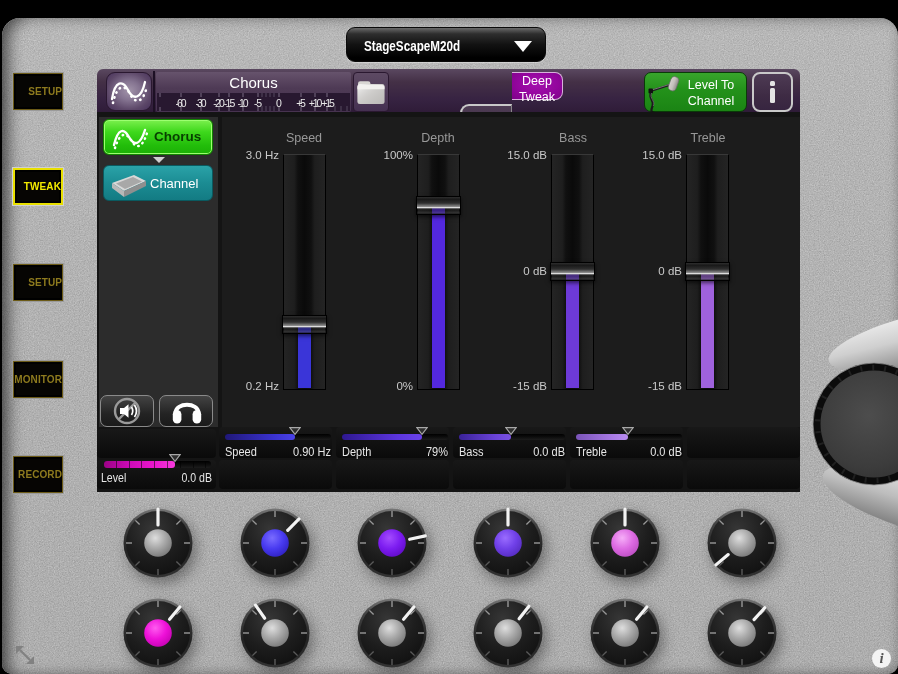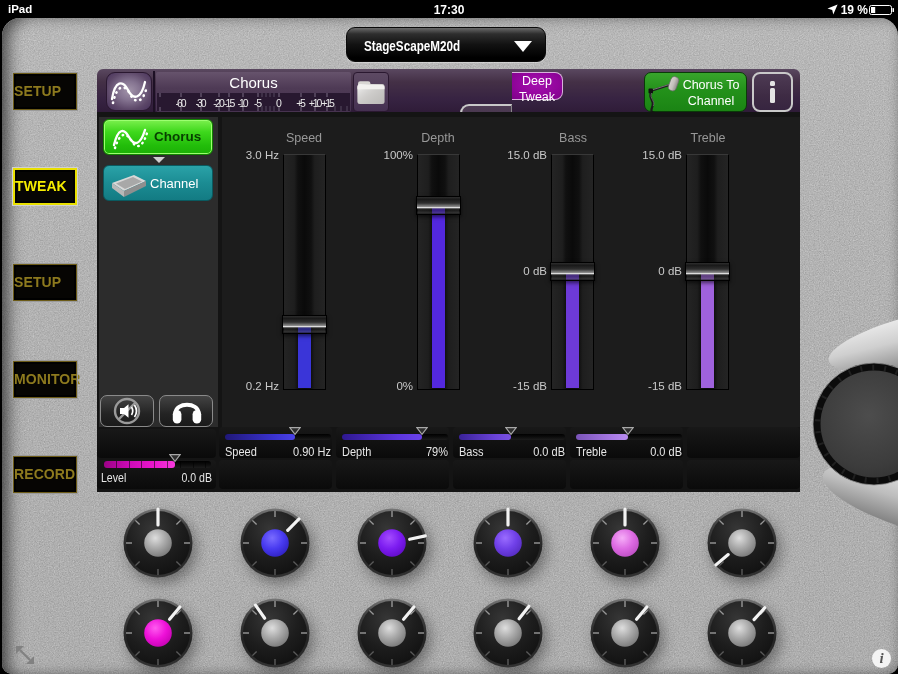--- a/index.html
+++ b/index.html
@@ -12,21 +12,21 @@
 #sb .pct{position:absolute;right:30px;top:3px;font-size:12px;font-weight:bold;}
 
 #screen{position:absolute;left:2px;top:18px;width:896px;height:656px;background:linear-gradient(180deg,#a7a7a7 0%,#a0a0a0 20%,#999 60%,#949494 100%);border-radius:18px 18px 10px 10px;overflow:hidden;}
 #noise{position:absolute;left:0;top:0;width:896px;height:656px;opacity:.5;}
 #screen:after{content:"";position:absolute;inset:0;border-radius:18px 18px 10px 10px;box-shadow:inset 14px 5px 16px -8px rgba(0,0,0,.62), inset -5px -7px 14px -8px rgba(0,0,0,.4);pointer-events:none;}
 
 #dd{position:absolute;left:346px;top:27px;width:200px;height:35px;border-radius:9px;background:linear-gradient(180deg,#6a6a6a 0%,#2e2e2e 18%,#121212 50%,#000 90%);border:1px solid #0a0a0a;box-shadow:0 1px 1px rgba(255,255,255,.4);color:#fff;}
 #dd .t{position:absolute;left:17px;top:9px;font-size:15px;font-weight:bold;letter-spacing:0;transform:scaleX(.78);transform-origin:0 0;white-space:nowrap;}
 #dd .tri{position:absolute;right:13px;top:13px;width:0;height:0;border-left:9px solid transparent;border-right:9px solid transparent;border-top:11px solid #fff;}
 
-.nav{position:absolute;left:13px;width:64px;height:37px;background:#060503;border:1px solid #6b5a17;outline:1px solid #9a9a9a;box-shadow:inset 0 0 0 2px #000;color:#8d7a1e;font-size:14px;font-weight:bold;text-align:left;line-height:35px;letter-spacing:.1px;}
+.nav{position:absolute;left:13px;width:50px;height:37px;background:#060503;border:1px solid #6b5a17;outline:1px solid #9a9a9a;box-shadow:inset 0 0 0 2px #000;color:#8d7a1e;font-size:10px;font-weight:bold;text-align:right;line-height:35px;letter-spacing:.1px;}
 .nav.on{border:2px solid #e8df00;outline:1px solid #d0d0d0;color:#f4ec00;line-height:33px;}
 
 #hdr{position:absolute;left:97px;top:69px;width:703px;height:43px;background:linear-gradient(180deg,#5a4860 0%,#443046 30%,#372342 70%,#2f1c38 100%);border-radius:6px 6px 0 0;}
 #bodyblk{position:absolute;left:97px;top:112px;width:703px;height:380px;background:#141414;}
 #subp{position:absolute;left:0px;top:5px;width:122px;height:312px;background:#2d2d2d;}
 #mainp{position:absolute;left:122px;top:5px;width:581px;height:312px;background:#1c1c1c;}
 .vtitle{position:absolute;top:15px;width:100%;text-align:center;color:#989898;font-size:12.5px;}
 .vtrack{position:absolute;left:48px;top:37px;width:43px;height:236px;background:linear-gradient(90deg,#242424 0%,#1e1e1e 25%,#101010 34%,#0a0a0a 50%,#101010 66%,#1e1e1e 75%,#242424 100%);border:1px solid #000;border-top:1px solid #383838;}
 .vfill{position:absolute;width:13px;left:63px;}
 .vhandle{position:absolute;left:47px;width:45px;height:19px;background:linear-gradient(180deg,#2e2e2e 0%,#191919 14%,#2e2e2e 36%,#6e6e6e 50%,#8a8a8a 56%,#e6e6e6 61%,#c0c0c0 64%,rgba(40,40,40,.5) 70%,rgba(25,25,25,.45) 80%,rgba(70,70,70,.5) 94%,rgba(20,20,20,.8) 100%);border:1px solid #000;box-shadow:0 2px 4px rgba(0,0,0,.6);}
@@ -36,33 +36,20 @@
 .hbar{position:absolute;height:6px;border-radius:3px;background:linear-gradient(180deg,#000 0%,#0d0d0d 50%,#1c1c1c 100%);}
 .hfill{position:absolute;height:6px;border-radius:3px;}
 .htri{position:absolute;width:12px;height:8px;}
 .clab{position:absolute;color:#e6e6e6;font-size:12.5px;transform:scaleX(.88);transform-origin:0 50%;}
 .clab.r{transform-origin:100% 50%;}
 
 .knob{position:absolute;width:86px;height:86px;filter:drop-shadow(4px 6px 7px rgba(0,0,0,.38));}
 </style></head>
 <body>
 <div id="stage">
-  <div id="sb">
-    <span class="ipad">iPad</span>
-    <span class="time">17:30</span>
-    <svg class="abs" style="right:60px;top:4px" width="11" height="11" viewBox="0 0 11 11">
-        <path d="M10.6 0.4 L6.3 10.6 L5.2 6.0 L0.5 4.6 Z" fill="#fff"></path>
-      </svg>
-    <span class="pct">19 %</span>
-    <svg class="abs" style="right:4px;top:5px" width="25" height="10" viewBox="0 0 25 10">
-        <rect x="0.5" y="0.5" width="22" height="9" rx="2" fill="none" stroke="#fff"></rect>
-        <rect x="2" y="2" width="4.2" height="6" fill="#fff"></rect>
-        <rect x="23.5" y="3" width="1.5" height="4" rx="0.5" fill="#fff"></rect>
-      </svg>
-  </div>
   <div id="screen">
     <svg id="noise">
         <filter id="nf">
           <feTurbulence type="fractalNoise" baseFrequency="0.75" numOctaves="3" stitchTiles="stitch"></feTurbulence>
           <feColorMatrix type="matrix" values="0 0 0 0 0.42 0 0 0 0 0.42 0 0 0 0 0.42 0.8 0.8 0.8 0 -0.45"></feColorMatrix>
         </filter>
         <filter id="nf2">
           <feTurbulence type="fractalNoise" baseFrequency="0.8" numOctaves="2" seed="7" stitchTiles="stitch"></feTurbulence>
           <feColorMatrix type="matrix" values="0 0 0 0 0.85 0 0 0 0 0.85 0 0 0 0 0.85 0.9 0.9 0.9 0 -0.9"></feColorMatrix>
         </filter>
@@ -151,21 +138,21 @@
       <rect x="3.5" y="11" width="27" height="20" rx="2.5" fill="#c6c4c1"></rect>
       <rect x="3.5" y="11" width="27" height="20" rx="2.5" fill="url(#foldg)"></rect>
       <path d="M3.5 14.5 q0 -2.5 2.5 -2.5 l22 0 q2.5 0 2.5 2.5 l0 1.8 -27 0 Z" fill="#f2f1ef"></path>
     </svg>
   </div>
 
   <div class="abs" style="left:460px;top:72px;width:52px;height:40px;background:linear-gradient(180deg,#4e3c54,#423048 60%,#3a2840);border:2px solid #c9c9c9;border-right:1px solid #888;border-radius:9px 0 0 9px;color:#fff;font-size:12.5px;text-align:center;line-height:16px;padding-top:3px;margin-top:32px;">Quick<br>Tweak</div>
   <div class="abs" style="left:512px;top:72px;width:51px;height:28px;background:radial-gradient(ellipse at 50% 42%,#a410ae 0%,#92059c 60%,#7e0288 100%);border:1px solid #d8b0dc;border-left:none;border-radius:0 8px 8px 0;color:#fff;font-size:12.5px;text-align:center;line-height:16px;">Deep<br>Tweak</div>
 
   <div class="abs" style="left:644px;top:72px;width:103px;height:40px;background:linear-gradient(180deg,#38a52c,#23911a 45%,#1b8414);border:1px solid #0a3a08;border-radius:7px;">
-    <div class="abs" style="left:32px;top:4px;width:68px;color:#fff;font-size:12.5px;text-align:center;line-height:16px;">Chorus To Channel</div>
+    <div class="abs" style="left:32px;top:4px;width:68px;color:#fff;font-size:12.5px;text-align:center;line-height:16px;">Level To Channel</div>
     <svg class="abs" style="left:1px;top:1px" width="46" height="40" viewBox="0 0 46 40">
       <line x1="4.5" y1="17" x2="25" y2="10.5" stroke="#1e1e1e" stroke-width="2.2"></line>
       <line x1="4.5" y1="16.4" x2="25" y2="9.9" stroke="#8a8a8a" stroke-width="0.8"></line>
       <rect x="23.6" y="2.5" width="8" height="14.5" rx="4" transform="rotate(20 27.6 9.75)" fill="url(#micg)" stroke="#6a6a6a" stroke-width="0.6"></rect>
       <rect x="2.5" y="14.5" width="4.5" height="5" rx="1" fill="#111"></rect>
       <path d="M5 19 C2 24, 9 27, 6.5 32 C5 35.5, 5.5 37, 5.5 38" fill="none" stroke="#1b1b1b" stroke-width="2.2"></path>
       <path d="M5.8 19 C2.8 24, 9.8 27, 7.3 32" fill="none" stroke="#7a7a7a" stroke-width="0.7"></path>
       <line x1="5.5" y1="38" x2="10" y2="39" stroke="#111" stroke-width="1.6"></line>
     </svg>
   </div>

